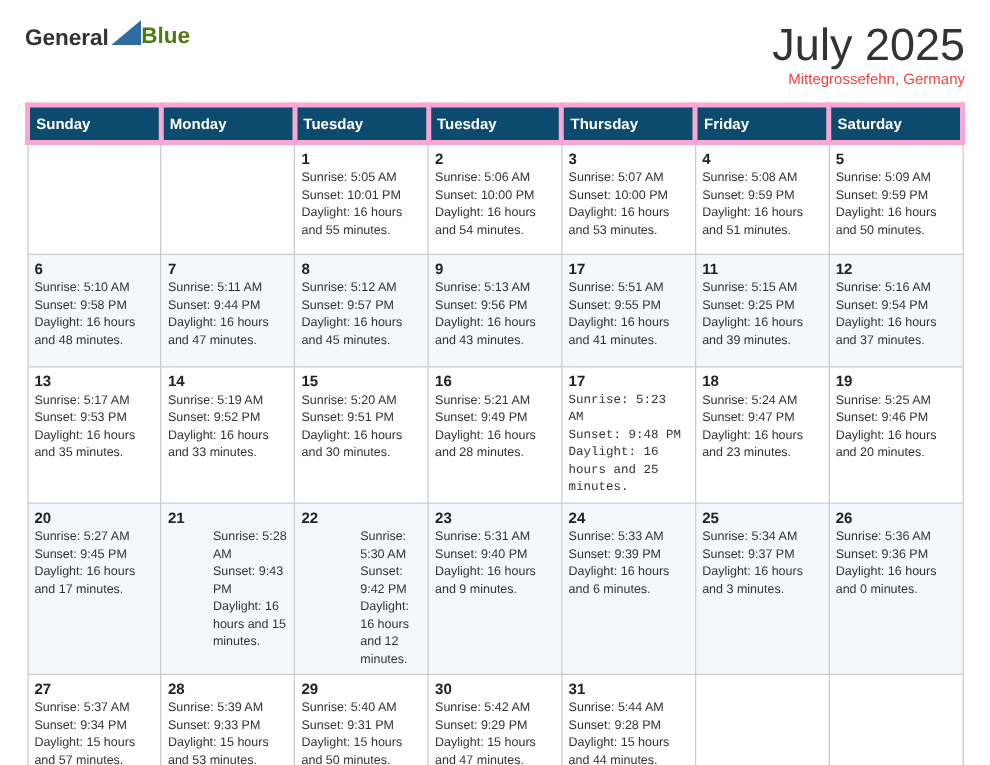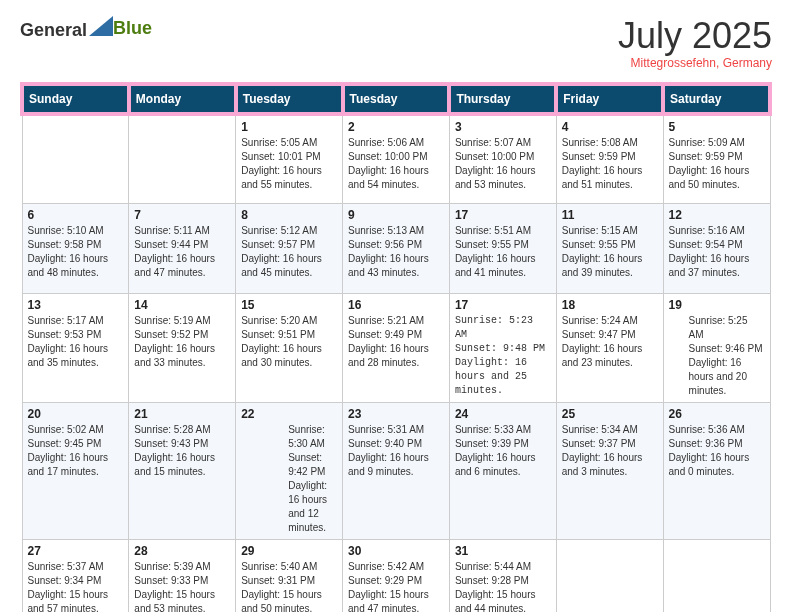--- a/index.html
+++ b/index.html
@@ -186,21 +186,21 @@
         </td>
         <td>
           <span class="day-number">17</span>
           <div class="day-info" style="white-space: pre-line;">Sunrise: 5:51 AM
 Sunset: 9:55 PM
 Daylight: 16 hours and 41 minutes.</div>
         </td>
         <td>
           <span class="day-number">11</span>
           <div class="day-info" style="white-space: pre-line;">Sunrise: 5:15 AM
-Sunset: 9:55 PM
+Sunset: 9:25 PM
 Daylight: 16 hours and 39 minutes.</div>
         </td>
         <td>
           <span class="day-number">12</span>
           <div class="day-info" style="white-space: pre-line;">Sunrise: 5:16 AM
 Sunset: 9:54 PM
 Daylight: 16 hours and 37 minutes.</div>
         </td>
       </tr>
       <tr>
@@ -235,35 +235,35 @@
 Daylight: 16 hours and 25 minutes.</div>
         </td>
         <td>
           <span class="day-number">18</span>
           <div class="day-info" style="white-space: pre-line;">Sunrise: 5:24 AM
 Sunset: 9:47 PM
 Daylight: 16 hours and 23 minutes.</div>
         </td>
         <td>
           <span class="day-number">19</span>
-          <div class="day-info" style="white-space: pre-line; margin-left: 20px;">Sunrise: 5:25 AM
+          <div class="day-info" style="white-space: pre-line;">Sunrise: 5:25 AM
 Sunset: 9:46 PM
 Daylight: 16 hours and 20 minutes.</div>
         </td>
       </tr>
       <tr>
         <td>
           <span class="day-number">20</span>
-          <div class="day-info" style="white-space: pre-line;">Sunrise: 5:02 AM
+          <div class="day-info" style="white-space: pre-line;">Sunrise: 5:27 AM
 Sunset: 9:45 PM
 Daylight: 16 hours and 17 minutes.</div>
         </td>
         <td>
           <span class="day-number">21</span>
-          <div class="day-info" style="white-space: pre-line;">Sunrise: 5:28 AM
+          <div class="day-info" style="white-space: pre-line; margin-left: 36px;">Sunrise: 5:28 AM
 Sunset: 9:43 PM
 Daylight: 16 hours and 15 minutes.</div>
         </td>
         <td>
           <span class="day-number">22</span>
           <div class="day-info" style="white-space: pre-line; margin-left: 47px;">Sunrise: 5:30 AM
 Sunset: 9:42 PM
 Daylight: 16 hours and 12 minutes.</div>
         </td>
         <td>

